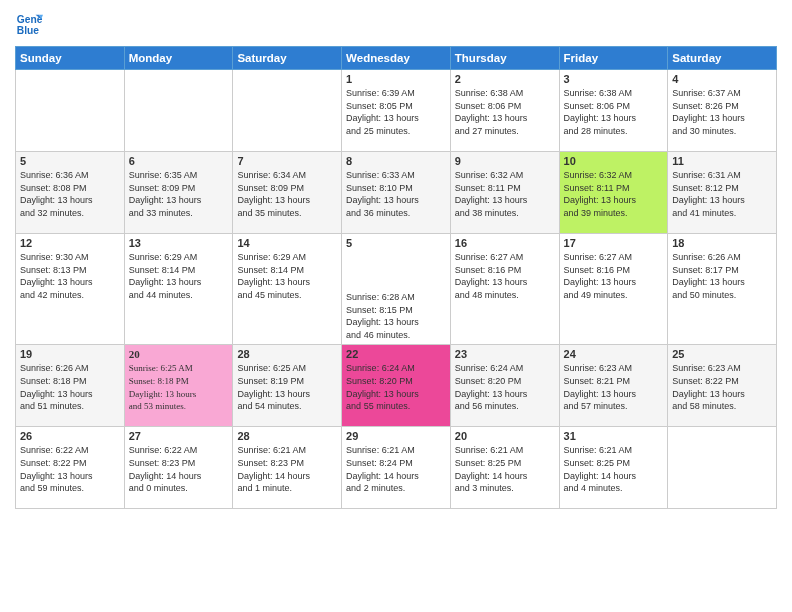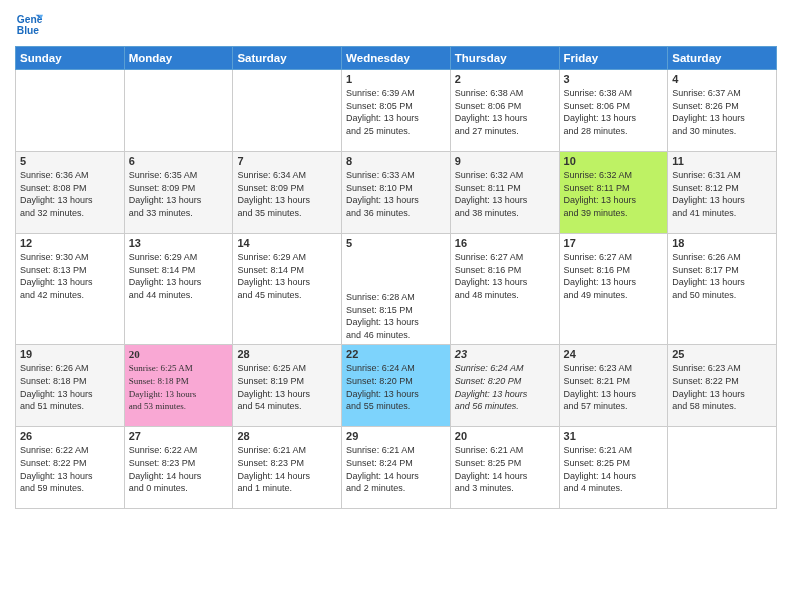--- a/index.html
+++ b/index.html
@@ -265,28 +265,28 @@
 Daylight: 13 hours
 and 53 minutes.</div>
           </td>
           <td style="background: rgb(245, 245, 245);">
             <div class="day-number">28</div>
             <div class="day-info" style="white-space: pre-line;">Sunrise: 6:25 AM
 Sunset: 8:19 PM
 Daylight: 13 hours
 and 54 minutes.</div>
           </td>
-          <td style="background: #7dd3fc;">
+          <td style="background: #ec4899;">
             <div class="day-number">22</div>
             <div class="day-info" style="white-space: pre-line;">Sunrise: 6:24 AM
 Sunset: 8:20 PM
 Daylight: 13 hours
 and 55 minutes.</div>
           </td>
-          <td style="background: rgb(245, 245, 245); font-style: italic;">
+          <td style="background: rgb(245, 245, 245);">
             <div class="day-number">23</div>
             <div class="day-info" style="white-space: pre-line;">Sunrise: 6:24 AM
 Sunset: 8:20 PM
 Daylight: 13 hours
 and 56 minutes.</div>
           </td>
           <td style="background: rgb(245, 245, 245);">
             <div class="day-number">24</div>
             <div class="day-info" style="white-space: pre-line;">Sunrise: 6:23 AM
 Sunset: 8:21 PM

